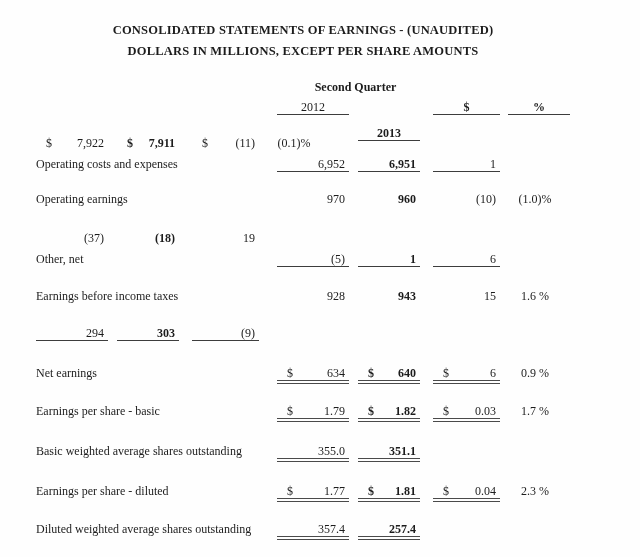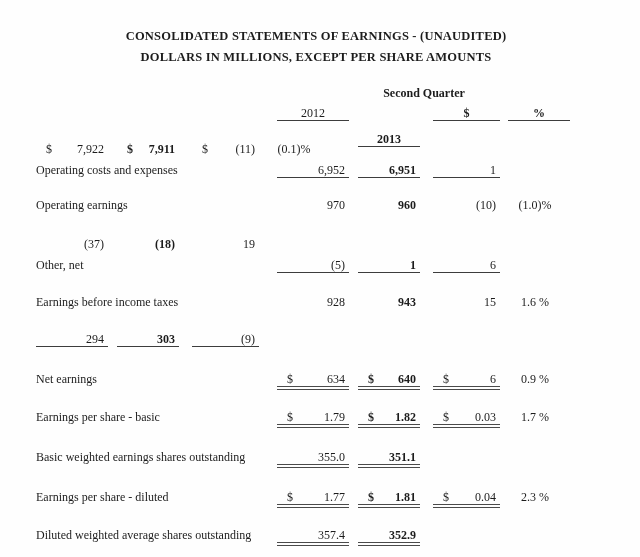--- a/index.html
+++ b/index.html
@@ -6,21 +6,21 @@
   body {
     width:640px; height:557px; overflow:hidden;
     background:#fefefe;
     font-family:"Liberation Serif","DejaVu Serif",serif;
     color:#1c1c1c;
     -webkit-font-smoothing:antialiased;
   }
   .page { position:relative; width:640px; height:557px; }
 
   
-  .titles { padding-top:26px; width:606px; text-align:center;margin-left:13px; }
+  .titles { padding-top:20px; width:606px; text-align:center; }
   .titles .t { font-size:12.5px; font-weight:bold; line-height:21px; letter-spacing:.2px; }
 
   
   .tbl { margin-left:36px; width:534px; font-size:12px; }
 
   .row { display:flex; height:21px; align-items:flex-start; }
   .lbl { width:241px; padding-top:1px; white-space:nowrap; }
 
   .grp {
     display:flex; justify-content:space-between; align-items:flex-start;
@@ -35,21 +35,21 @@
   .pct { width:70px; text-align:center; padding-top:1px; white-space:nowrap; }
 
   .u1 { border-bottom:1.4px solid #3d3d3d; }
   .u2 { border-bottom:1.3px solid #4a4a4a; }
   .u2::after {
     content:""; position:absolute; left:0; right:0; bottom:-4px;
     border-bottom:1.3px solid #4a4a4a;
   }
 
   
-  .hdr-groups { display:flex; height:20px; margin-top:18px; font-weight:bold;justify-content:center; }
+  .hdr-groups { display:flex; height:20px; margin-top:18px; font-weight:bold; }
   .hg-spacer { width:241px; }
   .hg-sq { width:143px; text-align:center; text-indent:14px; }
   .hg-gap { width:13px; }
   .hg-var { width:137px; text-align:center; text-indent:8px; }
 
   .hdr-cols { display:flex; height:15px; }
   .hc { box-sizing:border-box; text-align:center; border-bottom:1.4px solid #3d3d3d; height:15px; }
   .hc-2012 { width:72px; }
   .hc-2013 { width:62px; font-weight:bold;margin-top:26px; }
   .hc-dol { width:67px; font-weight:bold; }
@@ -264,21 +264,21 @@
       <div class="grp g3 u2">
         <span>$</span>
         <span>0.03</span>
       </div>
       <div class="pct">1.7 %</div>
     </div>
 
     <div class="sp19"></div>
 
     <div class="row">
-      <div class="lbl">Basic weighted earnings shares outstanding</div>
+      <div class="lbl">Basic weighted average shares outstanding</div>
       <div class="grp g1 u2">
         <span></span>
         <span>355.0</span>
       </div>
       <div class="gapA"></div>
       <div class="grp g2 u2">
         <span></span>
         <span>351.1</span>
       </div>
       <div class="gapB"></div>
@@ -314,21 +314,21 @@
 
     <div class="row">
       <div class="lbl">Diluted weighted average shares outstanding</div>
       <div class="grp g1 u2">
         <span></span>
         <span>357.4</span>
       </div>
       <div class="gapA"></div>
       <div class="grp g2 u2">
         <span></span>
-        <span>352.9</span>
+        <span>257.4</span>
       </div>
       <div class="gapB"></div>
       <div class="grp g3">
         <span></span>
         <span></span>
       </div>
       <div class="pct"></div>
     </div>
 
   </div>

